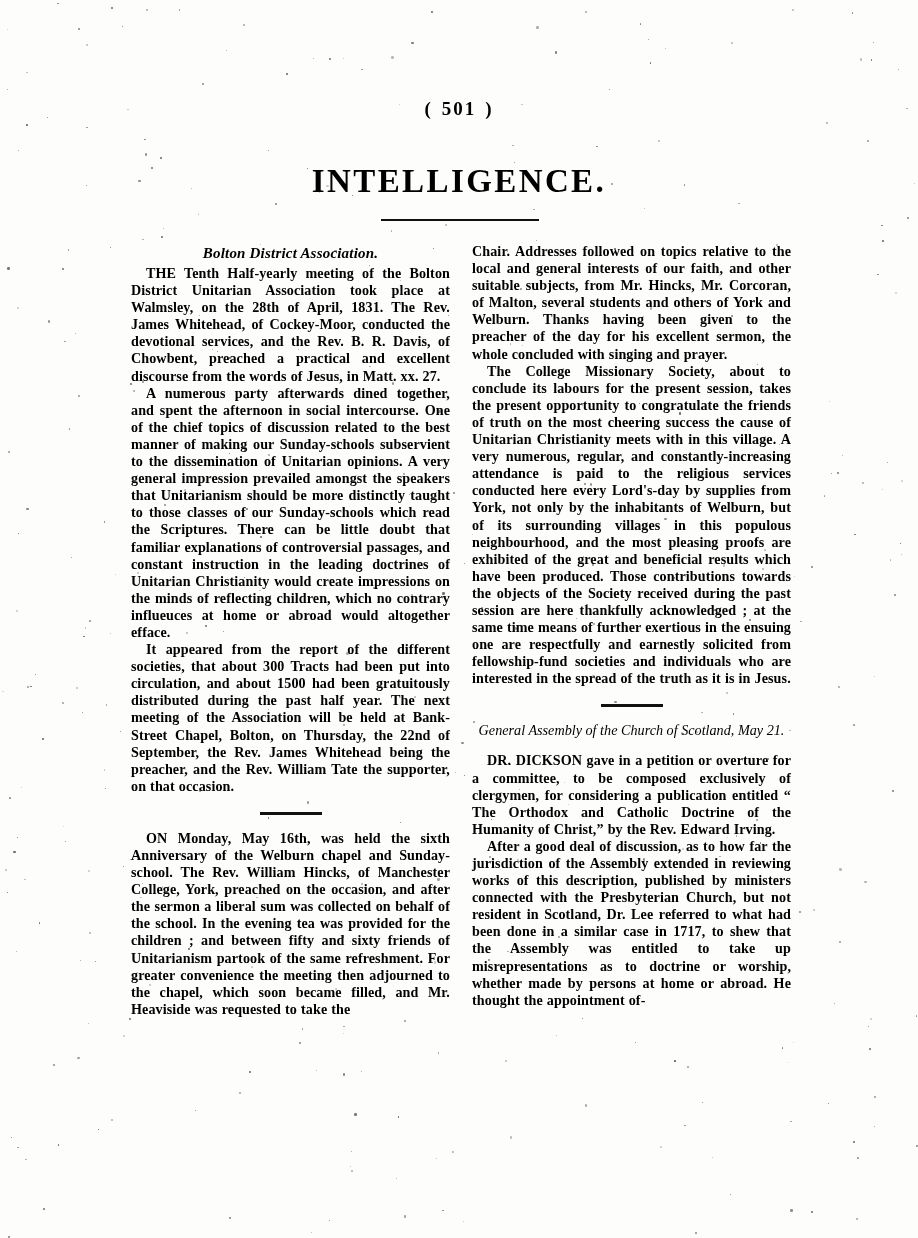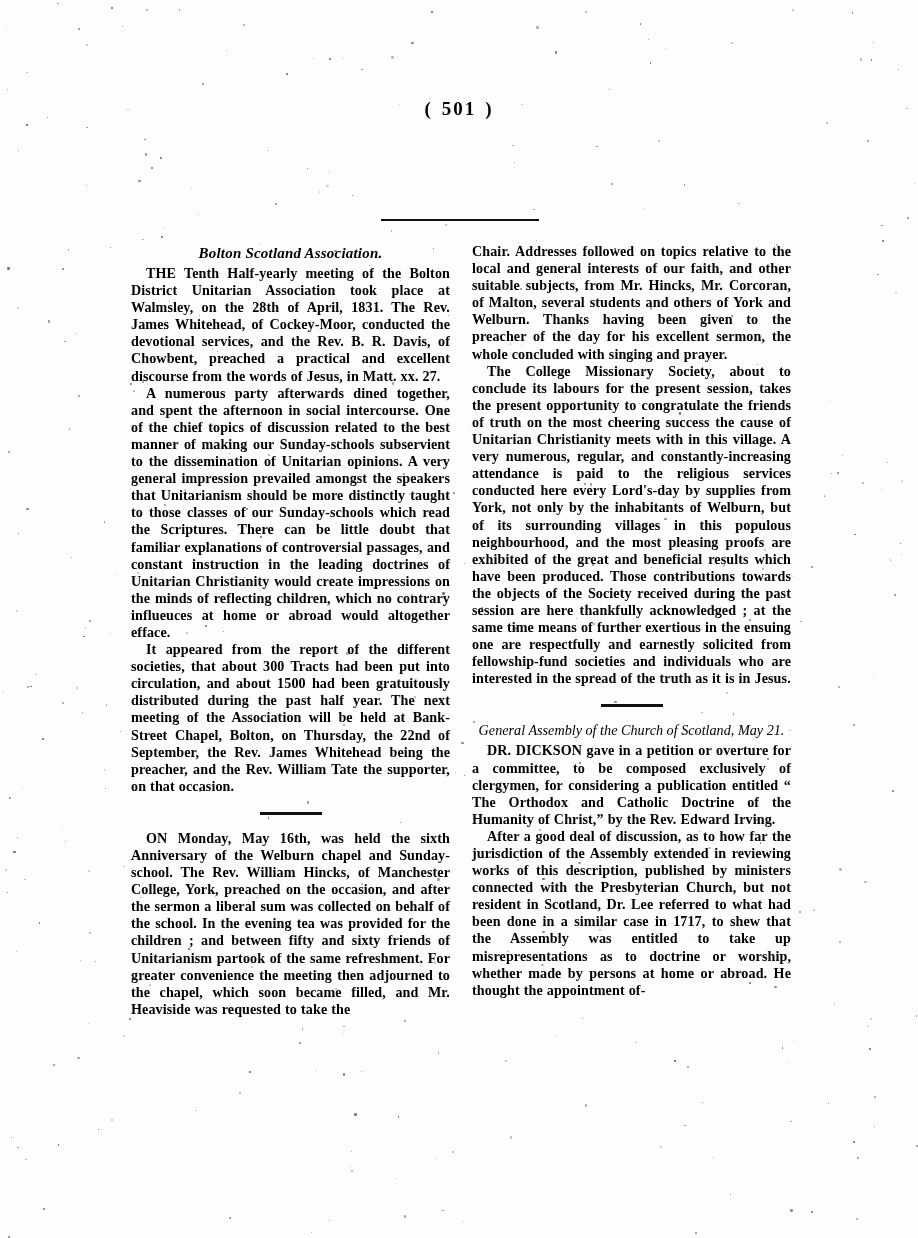--- a/index.html
+++ b/index.html
@@ -107,21 +107,21 @@
   .sec-head {
     margin: 0 0 2px 0;
     font-size: 15px;
     font-style: italic;
     font-weight: bold;
     text-align: center;
     line-height: 20px;
     letter-spacing: .2px;
   }
   .sub-head {
-    margin: 1px 0 3px 0;
+    margin: 1px 0 13px 0;
     font-size: 14.2px;
     font-style: italic;
     font-weight: normal;
     text-align: center;
     line-height: 17px;
   }
   .sig {
     text-align: right;
     margin-top: 1px;
     letter-spacing: 1px;
@@ -135,27 +135,28 @@
 </style>
 </head>
 <body>
 
 <div id="page">
 
   <div class="folio">
     <span class="paren">(</span><span>501</span><span class="paren">)</span>
   </div>
 
+  <div class="page-title">INTELLIGENCE.</div>
   <div class="title-rule"></div>
 
   <div class="columns">
 
     <div class="col">
 
-      <div class="sec-head">Bolton Scotland Association.</div>
+      <div class="sec-head">Bolton District Association.</div>
 
       <p class="indent"><span class="smallcaps">THE</span> <span>Tenth Half-yearly meeting of the Bolton District Unitarian Association took place at Walmsley, on the 28th of April, 1831. The Rev. James Whitehead, of Cockey-Moor, conducted the devotional services, and the Rev. B. R. Davis, of Chowbent, preached a practical and excellent discourse from the words of Jesus, in Matt. xx. 27.</span></p>
 
       <p class="indent">A numerous party afterwards dined together, and spent the afternoon in social intercourse. One of the chief topics of discussion related to the best manner of making our Sunday-schools subservient to the dissemination of Unitarian opinions. A very general impression prevailed amongst the speakers that Unitarianism should be more distinctly taught to those classes of our Sunday-schools which read the Scriptures. There can be little doubt that familiar explanations of controversial passages, and constant instruction in the leading doctrines of Unitarian Christianity would create impressions on the minds of reflecting children, which no contrary influeuces at home or abroad would altogether efface.</p>
 
       <p class="indent">It appeared from the report of the different societies, that about 300 Tracts had been put into circulation, and about 1500 had been gratuitously distributed during the past half year. The next meeting of the Association will be held at Bank-Street Chapel, Bolton, on Thursday, the 22nd of September, the Rev. James Whitehead being the preacher, and the Rev. William Tate the supporter, on that occasion.</p>
 
       <div class="divider"></div>
 
 

